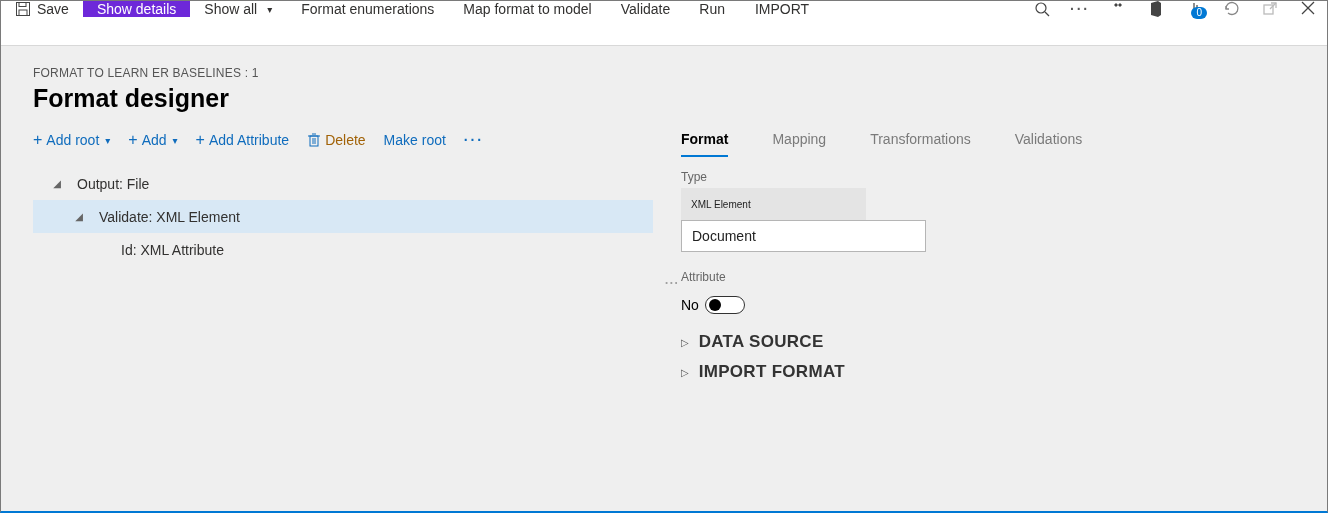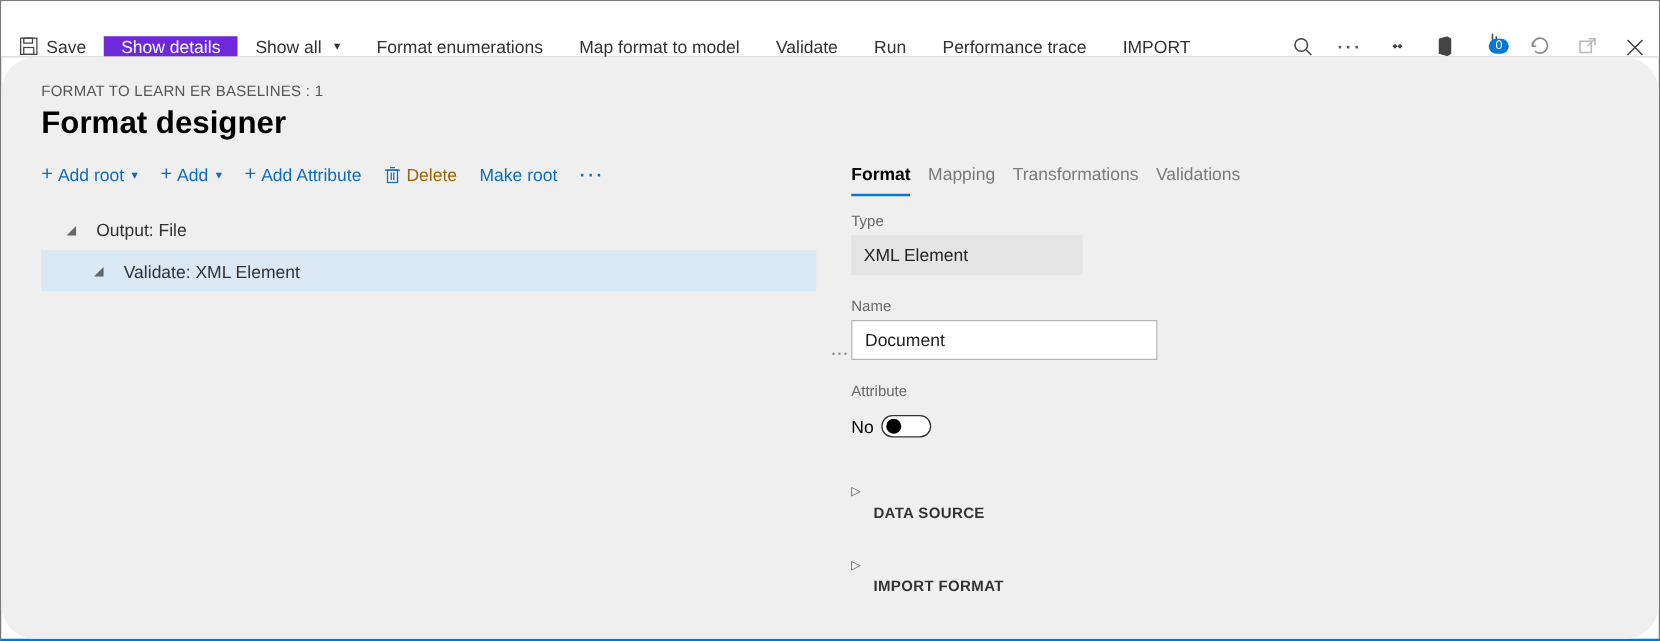--- a/index.html
+++ b/index.html
@@ -1,33 +1,33 @@
 <!DOCTYPE html>
 <html><head>
   <meta charset="utf-8">
   <style>
     * { box-sizing: border-box; margin: 0; padding: 0; }
     body { font-family: 'Segoe UI', Arial, sans-serif; font-size: 14px; background: #fff; }
     .app-container { width: 1328px; height: 513px; border: 1px solid #7a7a7a; border-bottom: 2px solid #0078d4; background: #fff; display: flex; flex-direction: column; }
     
     
-    .top-toolbar { height: 45px; display: flex; align-items: flex-end; border-bottom: 1px solid #d8d8d8; background: #fff; }
+    .top-toolbar { height: 45px; display: flex; align-items: flex-start; border-bottom: 1px solid #d8d8d8; background: #fff; }
     .tb-btn { display: flex; align-items: center; padding: 0 14px; cursor: pointer; font-size: 14px; color: #323130; white-space: nowrap; gap: 6px; }
     .tb-btn.tb-save { gap: 6px; }
     .tb-btn.tb-active { background: #6d28d9; color: #fff; }
     .tb-sep { width: 1px; background: #d8d8d8; margin: 8px 0; }
     .tb-spacer { flex: 1; }
     .tb-icon-btn { width: 38px; display: flex; align-items: center; justify-content: center; cursor: pointer; color: #444; }
     .chev-down { margin-left: 4px; font-size: 10px; }
     .save-icon { width: 16px; height: 16px; }
     .badge-wrap { position: relative; display: flex; align-items: center; justify-content: center; width: 38px; }
     .badge { position: absolute; top: 6px; right: 6px; background: #0078d4; color: #fff; border-radius: 8px; font-size: 10px; padding: 1px 5px; line-height: 1; }
     
     
-    .main-area { flex: 1; background: #efefef; padding: 20px 32px; overflow: auto; border-radius: 27px; }
+    .main-area { flex: 1; background: #efefef; padding: 20px 32px; overflow: auto; }
     .breadcrumb { font-size: 12px; color: #555; letter-spacing: 0.2px; }
     .page-title { font-size: 25px; font-weight: 700; color: #000; margin-top: 4px; margin-bottom: 18px; }
     
     .content-cols { display: flex; gap: 28px; }
     .left-col { width: 620px; }
     .right-col { flex: 1; position: relative; }
     
     
     .cmd-bar { display: flex; align-items: center; gap: 18px; margin-bottom: 18px; }
     .cmd-btn { display: flex; align-items: center; gap: 4px; color: #0f6cbd; cursor: pointer; font-size: 14px; }
@@ -41,36 +41,36 @@
     .tree { margin-top: 6px; font-size: 14px; color: #323130; }
     .tree-row { display: flex; align-items: center; height: 33px; cursor: pointer; }
     .caret { width: 12px; display: inline-block; text-align: center; color: #666; font-size: 10px; }
     .tree-row.selected { background: #d8e8f5; }
     .indent { display: inline-block; }
     .i1 { width: 18px; }
     .i2 { width: 40px; }
     .i3 { width: 62px; }
     
     
-    .tab-row { display: flex; gap: 14px; border-bottom: 1px solid transparent; margin-bottom: 12px; }
+    .tab-row { display: flex; gap: 44px; border-bottom: 1px solid transparent; margin-bottom: 12px; }
     .tab-item { padding-bottom: 8px; cursor: pointer; color: #7a7a7a; font-size: 14px; }
     .tab-item.active { color: #000; font-weight: 600; border-bottom: 2px solid #0078d4; }
     
     .field-label { font-size: 12px; color: #666; margin-bottom: 4px; margin-top: 10px; }
-    .type-box { background: #e4e4e4; border: none; height: 32px; width: 185px; padding: 0 10px; font-size: 14px; color: #222; display: flex; align-items: center; }
+    .type-box { background: #e4e4e4; border: none; height: 32px; width: 185px; padding: 0 10px; font-size: 10px; color: #222; display: flex; align-items: center; }
     .name-input { background: #fff; border: 1px solid #b5b5b5; height: 32px; width: 245px; padding: 0 10px; font-size: 14px; color: #222; }
     
     .mand-row { display: flex; align-items: center; margin-top: 12px; }
     .toggle { width: 40px; height: 18px; border: 1px solid #333; border-radius: 10px; position: relative; cursor: pointer; background: #fff; }
     .toggle .knob { width: 12px; height: 12px; border-radius: 6px; background: #000; position: absolute; top: 2px; left: 3px; }
     .mand-text { min-width: 24px; }
     
     .collapse-row { display: flex; align-items: center; gap: 10px; margin-top: 18px; cursor: pointer; }
     .collapse-row .ctri { font-size: 10px; color: #555; }
-    .collapse-row .clabel { font-size: 12px; font-weight: 700; color: #333; letter-spacing: 0.3px; margin-top: 35px; }
+    .collapse-row .clabel { font-size: 17px; font-weight: 700; color: #333; letter-spacing: 0.3px; }
     
     .right-dots { position: absolute; left: -16px; top: 145px; color: #888; font-size: 14px; writing-mode: vertical-rl; line-height: 1; }
     .right-dots-inner { transform: rotate(0deg); letter-spacing: -2px; }
   </style>
 </head>
 <body>
 
 <div class="app-container">
 
   <div class="top-toolbar">
@@ -99,23 +99,20 @@
       </div>
     <div class="tb-sep"></div>
     <div class="tb-btn">
         <span>Validate</span>
       </div>
     <div class="tb-sep"></div>
     <div class="tb-btn">
         <span>Run</span>
       </div>
     <div class="tb-sep"></div>
-    <div class="tb-btn">
-        <span>Performance trace</span>
-      </div>
     <div class="tb-sep"></div>
     <div class="tb-btn">
         <span>IMPORT</span>
       </div>
     <div class="tb-spacer"></div>
     <div class="tb-icon-btn">
       <svg width="16" height="16" viewBox="0 0 16 16" fill="none" stroke="#444" stroke-width="1.2">
           <circle cx="7" cy="7" r="5"></circle>
           <line x1="11" y1="11" x2="15" y2="15"></line>
         </svg>
@@ -204,38 +201,43 @@
             <span class="caret">◢</span>
             <span style="width:14px"></span>
             <span>Output: File</span>
           </div>
           <div class="tree-row selected">
             <span class="indent i2"></span>
             <span class="caret">◢</span>
             <span style="width:14px"></span>
             <span>Validate: XML Element</span>
           </div>
+          <div class="tree-row">
+            <span class="indent i3"></span>
+            <span class="caret"></span>
+            <span style="width:14px"></span>
+            <span>Id: XML Attribute</span>
+          </div>
         </div>
       </div>
 
       <div class="right-col">
         <div class="right-dots"><span class="right-dots-inner">⋮</span></div>
         <div class="tab-row">
           <div class="tab-item active">Format</div>
           <div class="tab-item">Mapping</div>
           <div class="tab-item">Transformations</div>
           <div class="tab-item">Validations</div>
         </div>
 
         <div class="field-label">Type</div>
         <div class="type-box">
             <span>XML Element</span>
           </div>
 
-        <div class="field-label" style="margin-top:18px">Name</div>
         <input class="name-input" value="Document" style="">
 
         <div class="field-label" style="margin-top:18px">Attribute</div>
         <div class="mand-row">
           <div class="mand-text">No</div>
           <div class="toggle">
               <div class="knob"></div>
             </div>
         </div>
 

